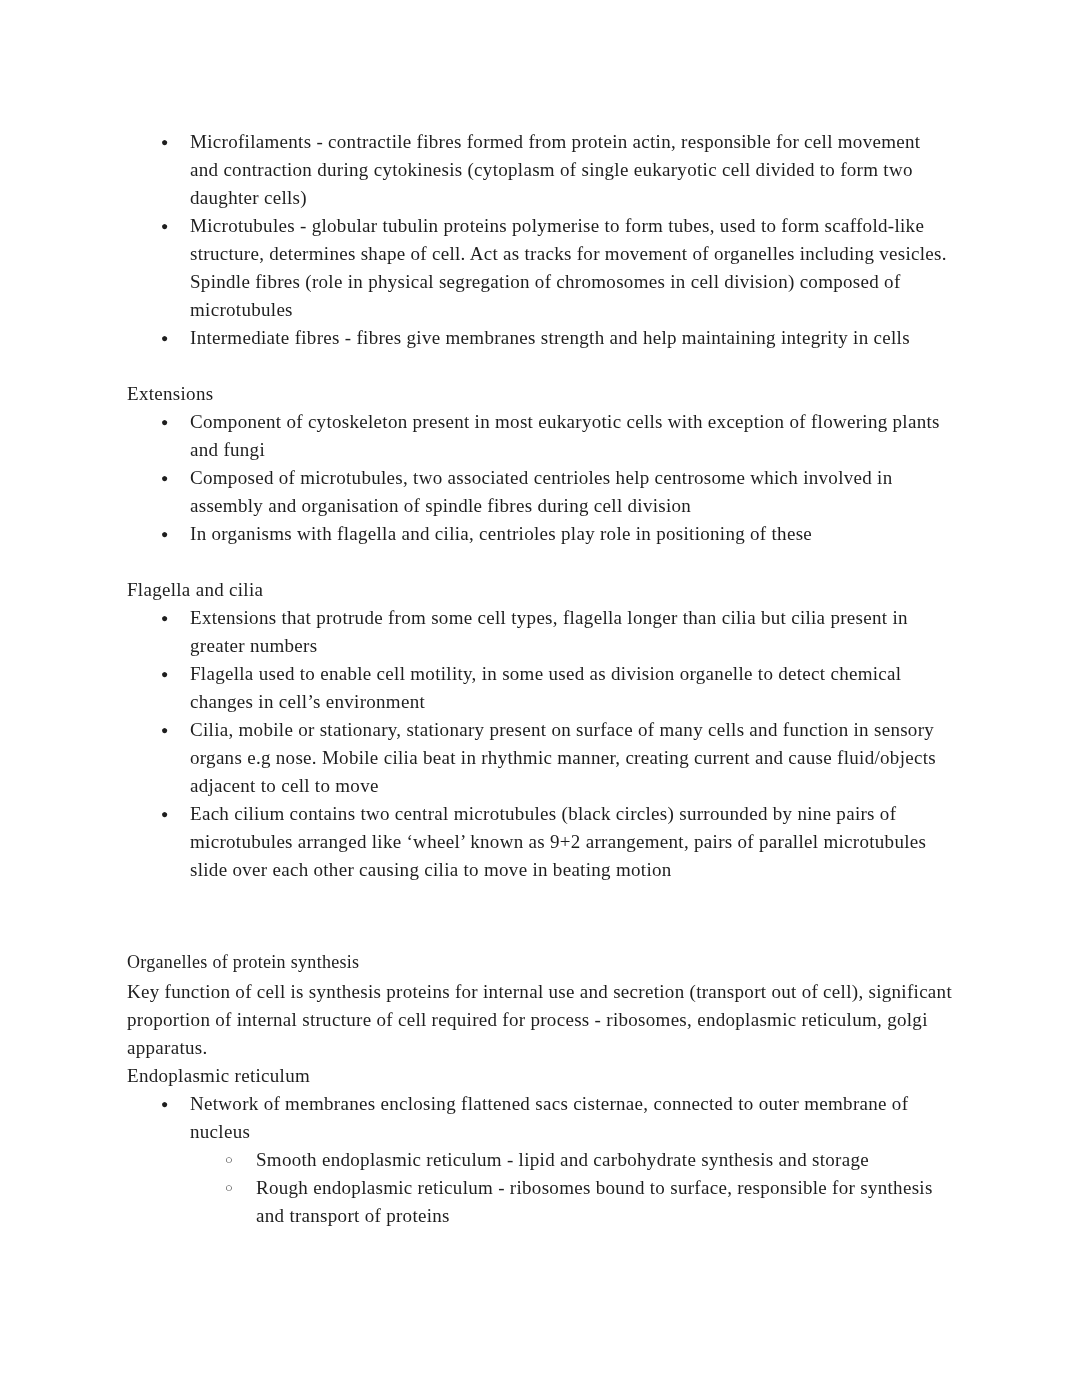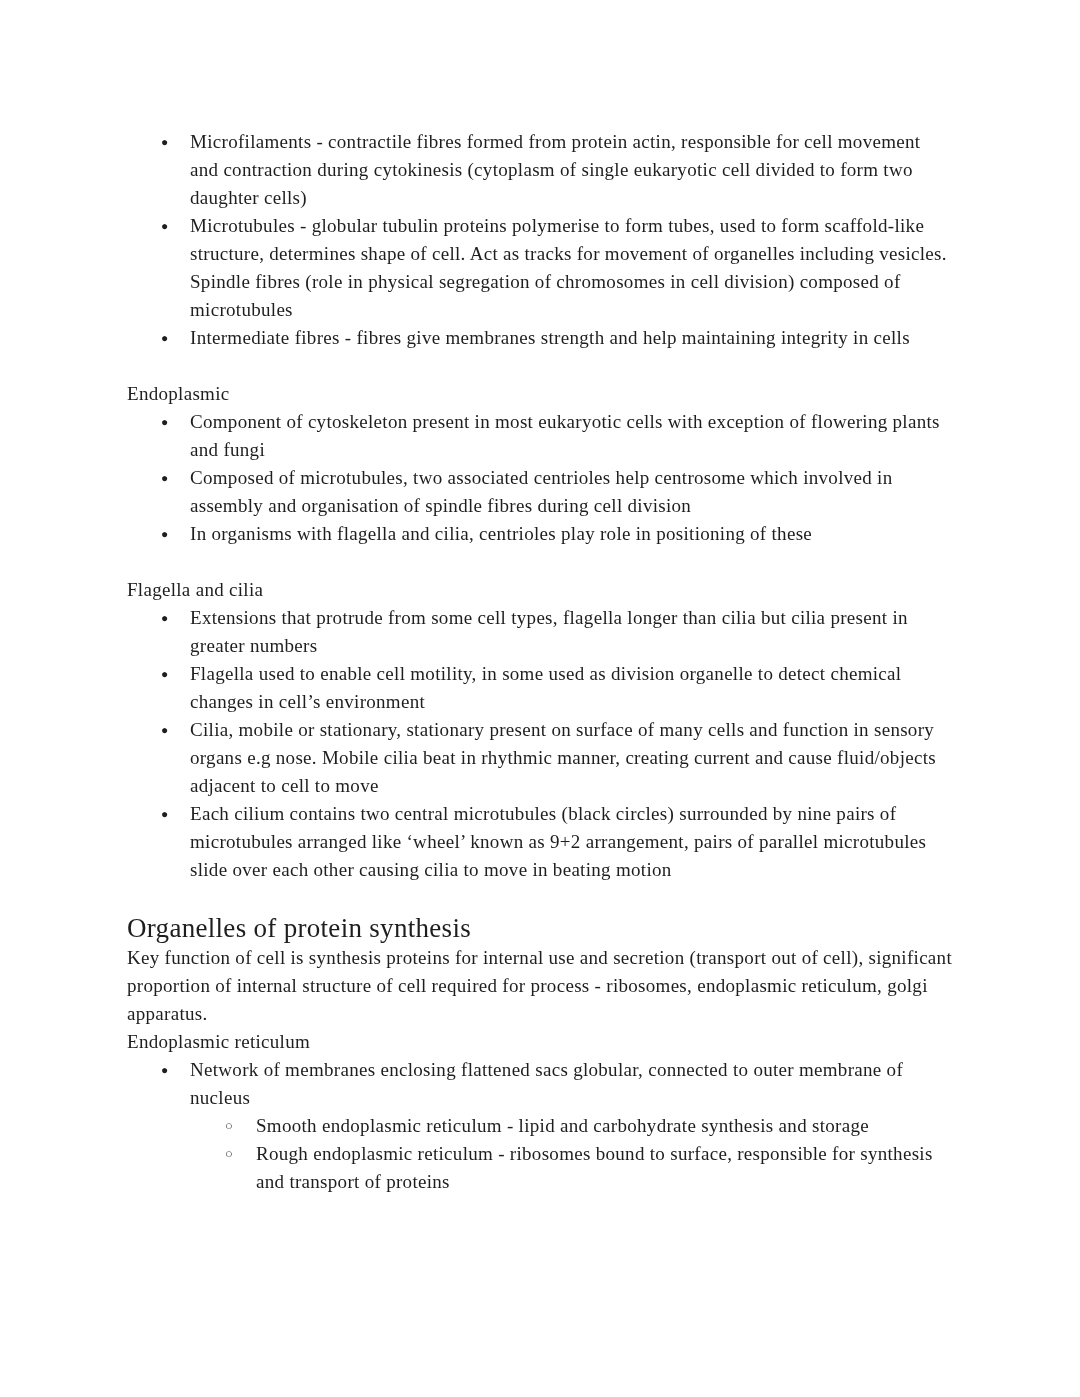--- a/index.html
+++ b/index.html
@@ -14,23 +14,24 @@
     padding: 128px 127px 80px 127px;
     background: #ffffff;
     font-family: "Liberation Serif", "DejaVu Serif", serif;
     font-size: 19px;
     line-height: 28px;
     letter-spacing: 0.3px;
     color: #1e1e1e;
   }
   .block { margin: 0; }
   .h2 {
-    font-size: 27px;
+    font-size: 18px;
     line-height: 32px;
     font-weight: bold;
+    margin-top: 34px;
   }
   .h3 {
     font-weight: bold;
   }
   .spacer {
     height: 28px;
   }
   .li {
     position: relative;
     padding-left: 63px;
@@ -58,37 +59,37 @@
 <body>
 
 <div class="page">
   <div>
       <div class="block list">
         <div class="block li level1"><span class="marker">●</span><span><span class="bold">Microfilaments</span><span> - contractile fibres formed from protein </span><span class="bold">actin</span><span>, responsible for cell movement and contraction during cytokinesis (cytoplasm of single eukaryotic cell divided to form two daughter cells)</span></span></div>
         <div class="block li level1"><span class="marker">●</span><span><span class="bold">Microtubules</span><span> - globular </span><span class="bold">tubulin</span><span> proteins polymerise to form tubes, used to form scaffold-like structure, determines shape of cell. Act as tracks for movement of organelles including vesicles. Spindle fibres (role in physical segregation of chromosomes in cell division) composed of microtubules</span></span></div>
         <div class="block li level1"><span class="marker">●</span><span><span class="bold">Intermediate fibres</span><span> - fibres give membranes strength and help maintaining integrity in cells</span></span></div>
       </div>
       <div class="block spacer"></div>
-      <div class="block h3"><span class="bold">Endoplasmic</span></div>
+      <div class="block h3"><span class="bold">Extensions</span></div>
       <div class="block list">
         <div class="block li level1"><span class="marker">●</span><span><span>Component of cytoskeleton present in most eukaryotic cells with exception of flowering plants and fungi</span></span></div>
         <div class="block li level1"><span class="marker">●</span><span><span>Composed of microtubules, two associated centrioles help </span><span class="bold">centrosome</span><span> which involved in assembly and organisation of spindle fibres during cell division</span></span></div>
         <div class="block li level1"><span class="marker">●</span><span><span>In organisms with flagella and cilia, centrioles play role in positioning of these</span></span></div>
       </div>
       <div class="block spacer"></div>
       <div class="block h3"><span class="bold">Flagella and cilia</span></div>
       <div class="block list">
         <div class="block li level1"><span class="marker">●</span><span><span>Extensions that protrude from some cell types, flagella longer than cilia but cilia present in greater numbers</span></span></div>
         <div class="block li level1"><span class="marker">●</span><span><span>Flagella used to enable cell motility, in some used as division organelle to detect chemical changes in cell’s environment</span></span></div>
         <div class="block li level1"><span class="marker">●</span><span><span>Cilia, mobile or stationary, stationary present on surface of many cells and function in sensory organs e.g nose. Mobile cilia beat in rhythmic manner, creating current and cause fluid/objects adjacent to cell to move</span></span></div>
         <div class="block li level1"><span class="marker">●</span><span><span>Each cilium contains two central microtubules (black circles) surrounded by nine pairs of microtubules arranged like ‘wheel’ known as 9+2 arrangement, pairs of parallel microtubules slide over each other causing cilia to move in beating motion</span></span></div>
       </div>
       <div class="block spacer"></div>
       <div class="block h2"><span class="bold">Organelles of protein synthesis</span></div>
       <div class="block p"><span>Key function of cell is synthesis proteins for internal use and secretion (transport out of cell), significant proportion of internal structure of cell required for process - ribosomes, endoplasmic reticulum, golgi apparatus.</span></div>
       <div class="block h3"><span class="bold">Endoplasmic reticulum</span></div>
       <div class="block list">
-        <div class="block li level1"><span class="marker">●</span><span><span>Network of membranes enclosing flattened sacs </span><span class="bold">globular</span><span>, connected to outer membrane of nucleus</span></span></div>
+        <div class="block li level1"><span class="marker">●</span><span><span>Network of membranes enclosing flattened sacs </span><span class="bold">cisternae</span><span>, connected to outer membrane of nucleus</span></span></div>
         <div class="block li level2"><span class="marker">○</span><span><span class="bold">Smooth endoplasmic reticulum</span><span> - lipid and carbohydrate synthesis and storage</span></span></div>
         <div class="block li level2"><span class="marker">○</span><span><span class="bold">Rough endoplasmic reticulum</span><span> - ribosomes bound to surface, responsible for synthesis and transport of proteins</span></span></div>
       </div>
     </div>
 </div>
 
 </body></html>

